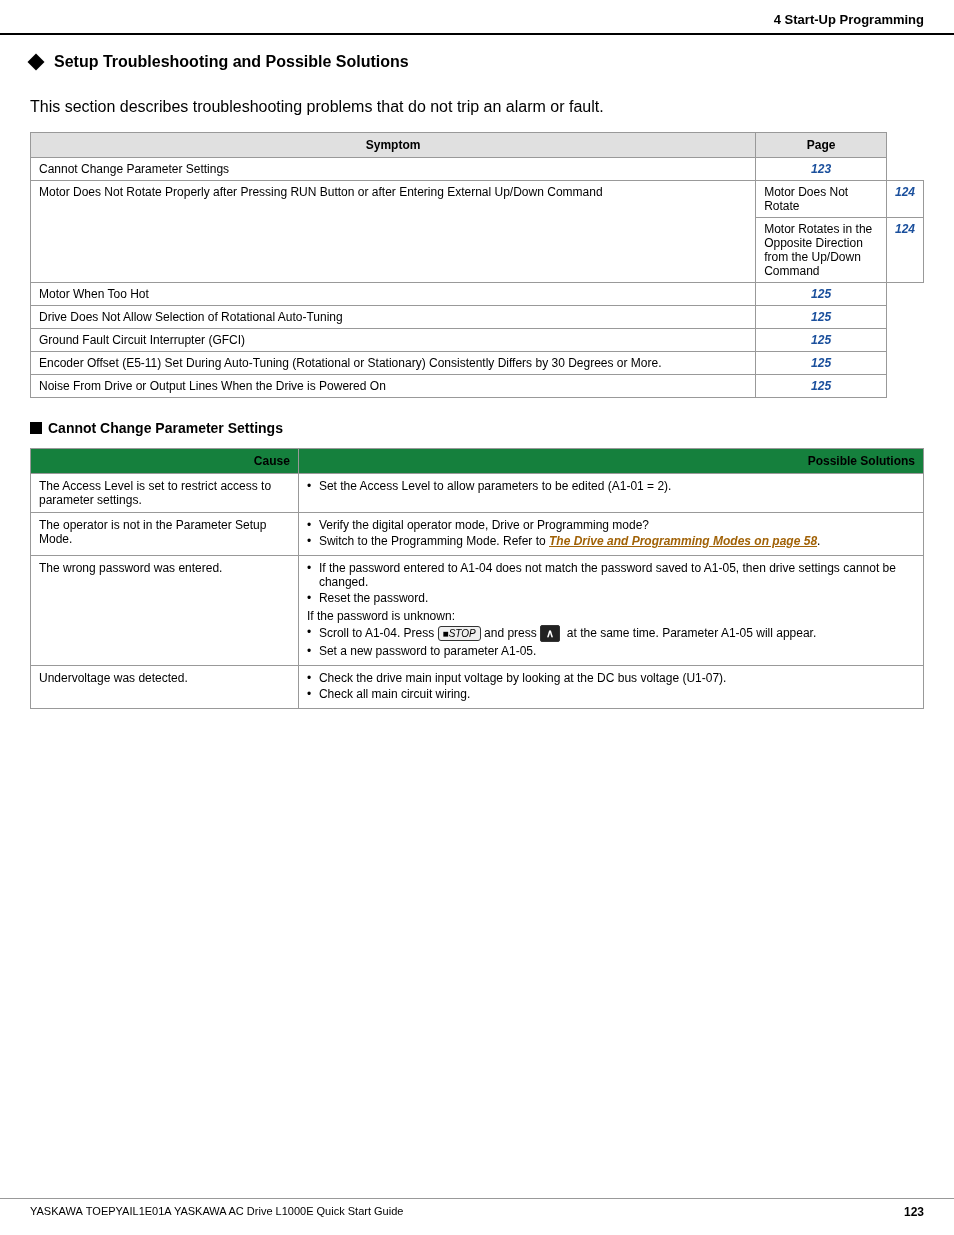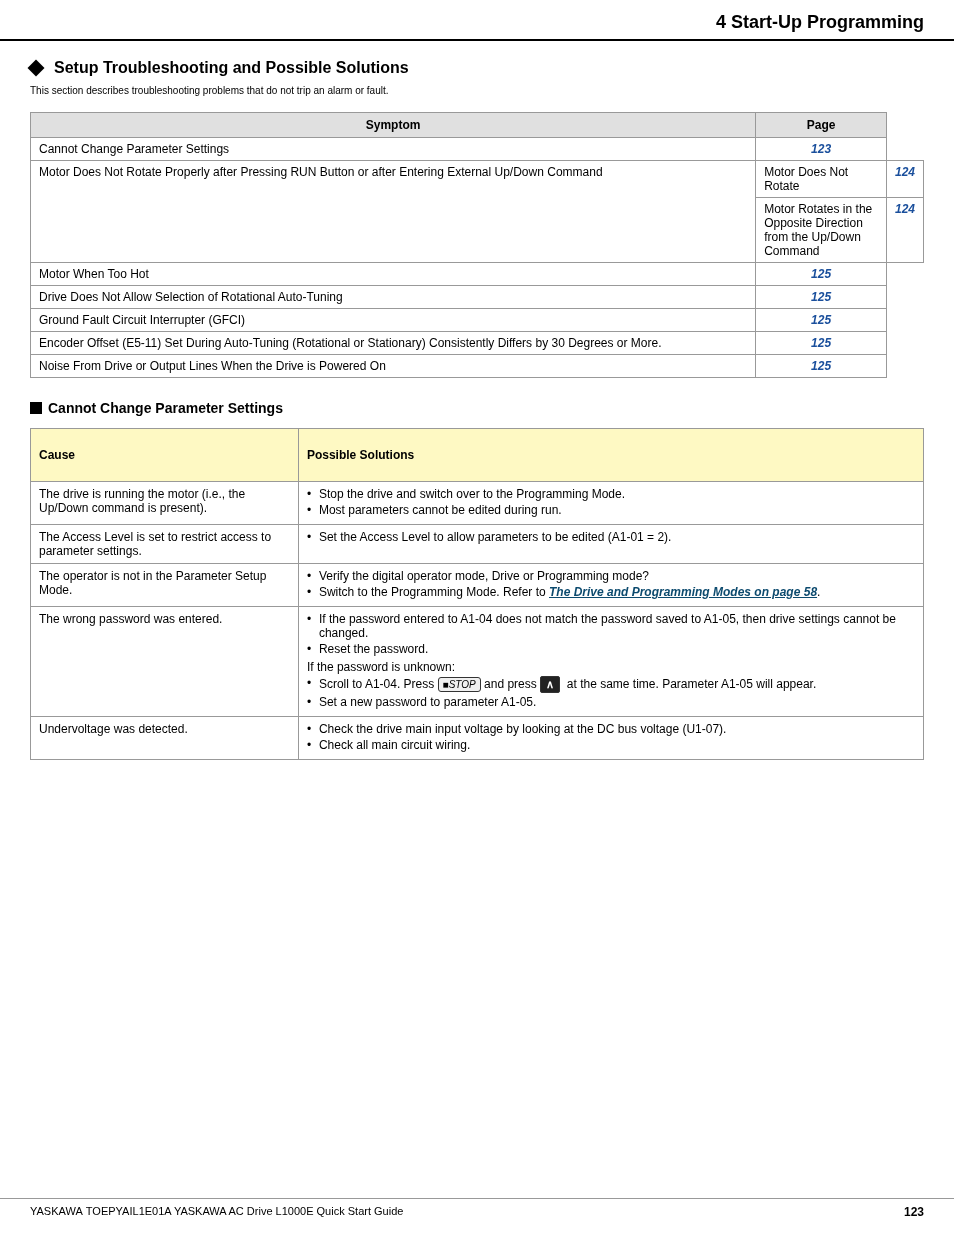--- a/index.html
+++ b/index.html
@@ -17,49 +17,49 @@
       width: 954px;
       min-height: 1235px;
       padding: 0;
       position: relative;
     }
 
     .page-header {
       text-align: right;
       padding: 12px 30px 6px 30px;
       border-bottom: 2px solid #000;
-      font-size: 18px;
+      font-size: 13px;
       font-weight: bold;
     }
 
     .main-content {
       padding: 18px 30px 60px 30px;
     }
 
     .section-title {
       font-size: 16px;
       font-weight: bold;
-      margin-bottom: 8px;
+      margin-bottom: 27px;
       display: flex;
       align-items: center;
       gap: 8px;
     }
 
     .diamond-bullet {
       display: inline-block;
       width: 12px;
       height: 12px;
       background: #000;
       transform: rotate(45deg);
       margin-right: 4px;
       flex-shrink: 0;
     }
 
     .intro-text {
-      font-size: 10px;
+      font-size: 16px;
       margin-bottom: 16px;
     }
 
     
     .symptom-table {
       width: 100%;
       border-collapse: collapse;
       margin-bottom: 22px;
       font-size: 12px;
     }
@@ -113,24 +113,24 @@
     }
 
     
     .solutions-table {
       width: 100%;
       border-collapse: collapse;
       font-size: 12px;
     }
 
     .solutions-table th {
-      background: #fef9c3;
+      background: #15803d;
       border: 1px solid #999;
-      padding: 19px 8px;
-      text-align: left;
+      padding: 5px 8px;
+      text-align: right;
       font-weight: bold;
     }
 
     .solutions-table td {
       border: 1px solid #999;
       padding: 5px 8px;
       vertical-align: top;
     }
 
     .solutions-table .col-cause {
@@ -153,21 +153,21 @@
       margin-bottom: 2px;
     }
 
     .solutions-list li::before {
       content: '•';
       position: absolute;
       left: 0;
     }
 
     .link-text {
-      color: #0c4a6e;
+      color: #a16207;
       font-weight: bold;
       font-style: italic;
       text-decoration: underline;
     }
 
     
     .btn-stop {
       display: inline-block;
       border: 1px solid #333;
       border-radius: 3px;
@@ -295,29 +295,20 @@
 
     <table class="solutions-table">
       <thead>
         <tr>
           <th class="col-cause">Cause</th>
           <th class="col-solutions">Possible Solutions</th>
         </tr>
       </thead>
       <tbody>
 
-        <tr>
-          <td>The drive is running the motor (i.e., the Up/Down command is present).</td>
-          <td>
-            <ul class="solutions-list">
-              <li>Stop the drive and switch over to the Programming Mode.</li>
-              <li>Most parameters cannot be edited during run.</li>
-            </ul>
-          </td>
-        </tr>
 
         <tr>
           <td>The Access Level is set to restrict access to parameter settings.</td>
           <td>
             <ul class="solutions-list">
               <li>Set the Access Level to allow parameters to be edited (A1-01 = 2).</li>
             </ul>
           </td>
         </tr>
 

